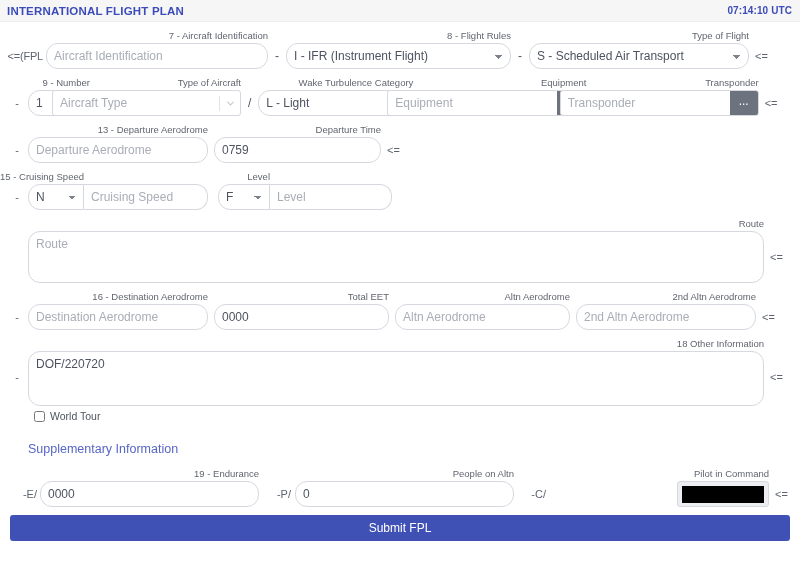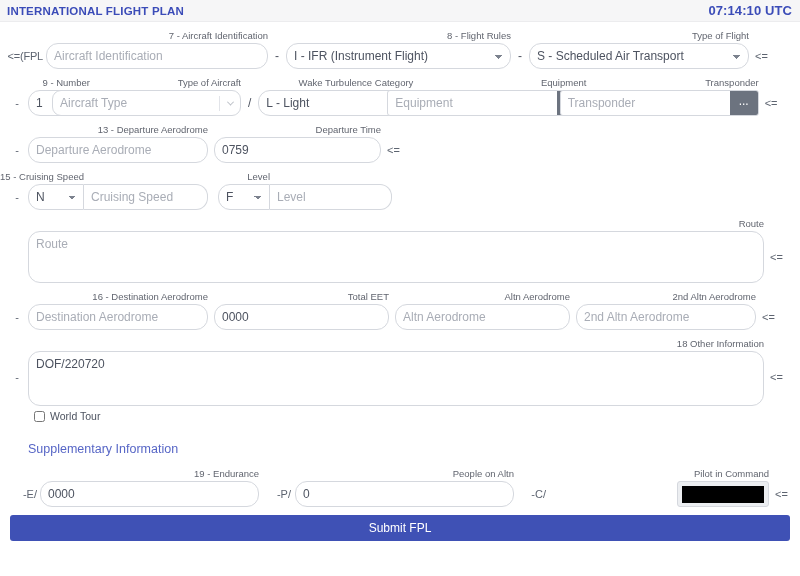--- a/index.html
+++ b/index.html
@@ -23,21 +23,21 @@
     padding: 0 8px 0 7px;
   }
   .titlebar .app-title {
     color: #3b4cb8;
     font-size: 11.5px;
     font-weight: bold;
     letter-spacing: .2px;
   }
   .titlebar .clock {
     color: #3b4cb8;
-    font-size: 13px;
+    font-size: 10px;
     font-weight: bold;
     letter-spacing: .1px;
   }
 
   
   .form-body { padding: 8px 0 0 0; }
 
   .row {
     display: flex;
     align-items: flex-end;
@@ -110,21 +110,21 @@
     background-repeat: no-repeat;
   }
 
   
   .combo {
     position: relative;
     display: flex;
     align-items: center;
     height: 26px;
     border: 1px solid #d5d8de;
-    border-radius: 9px;
+    border-radius: 3px;
     background: #fff;
   }
   .combo input {
     border: 0; outline: none; height: 24px;
     font-size: 12px; color: #4d5360; background: transparent;
     padding: 0 4px 0 7px; flex: 1 1 auto; min-width: 0;
     font-family: "Liberation Sans", sans-serif;
   }
   .combo input::placeholder { color: #a9adb6; }
   .combo .divider { width: 1px; height: 15px; background: #e2e4e9; flex: none; }

